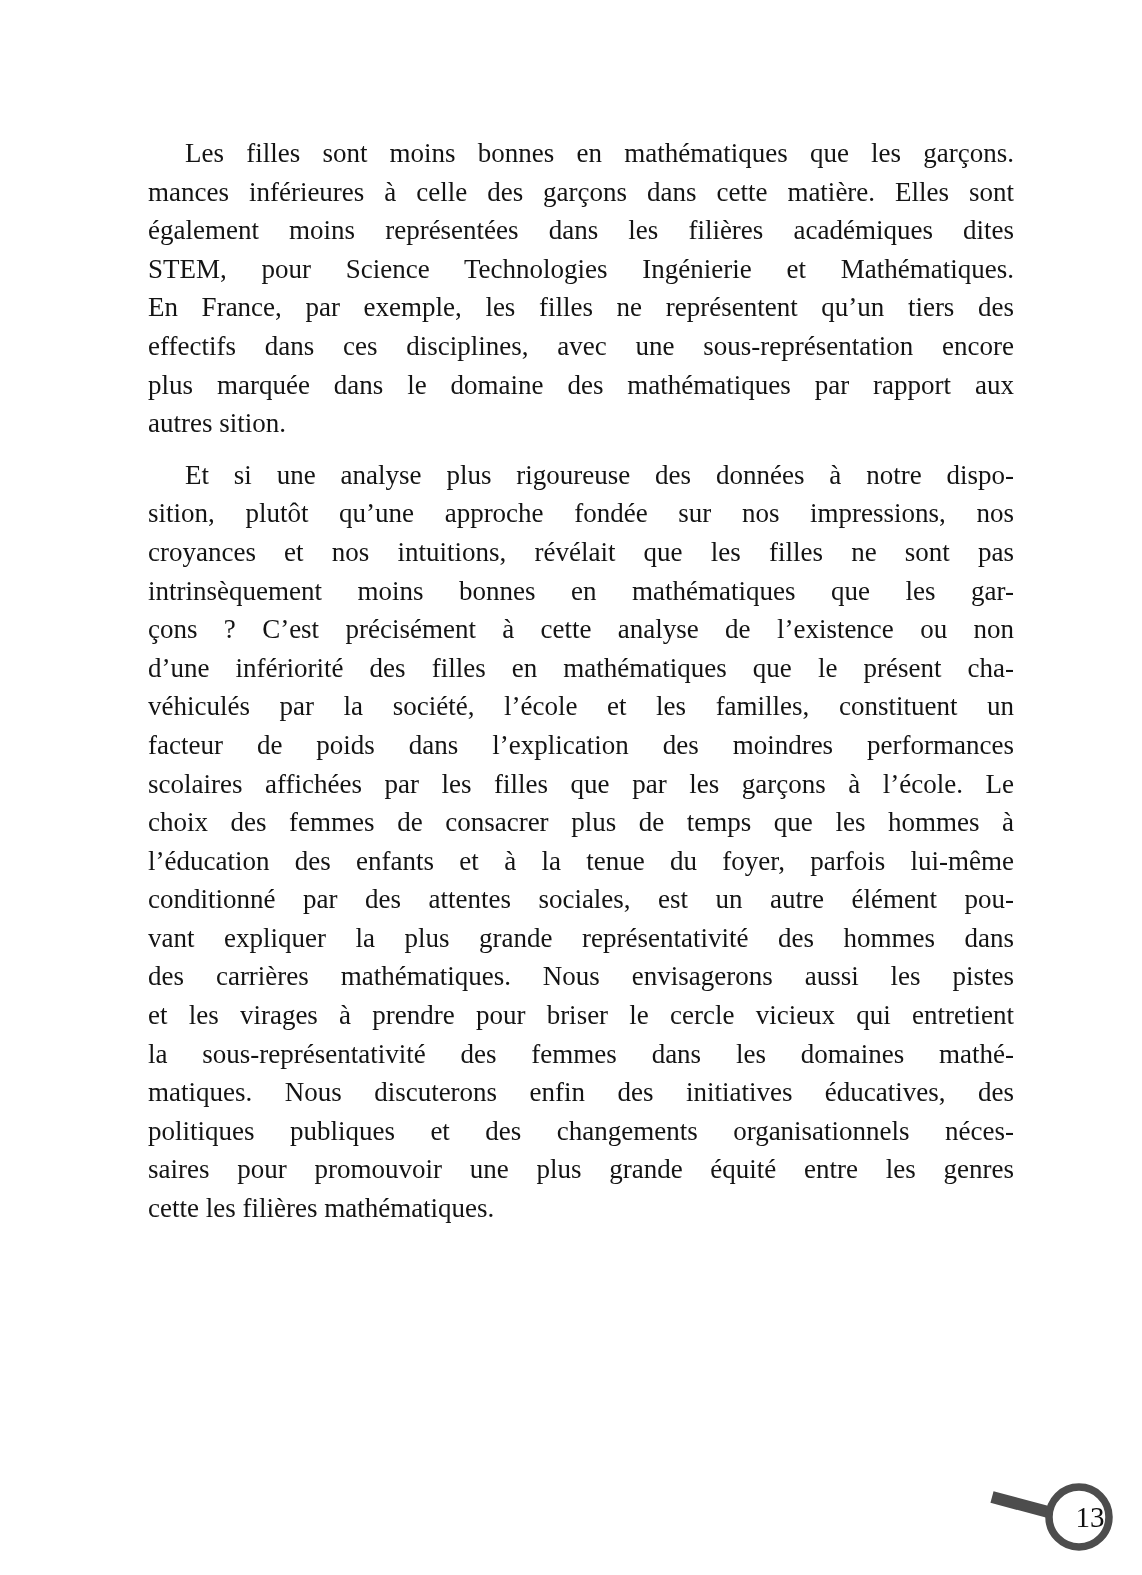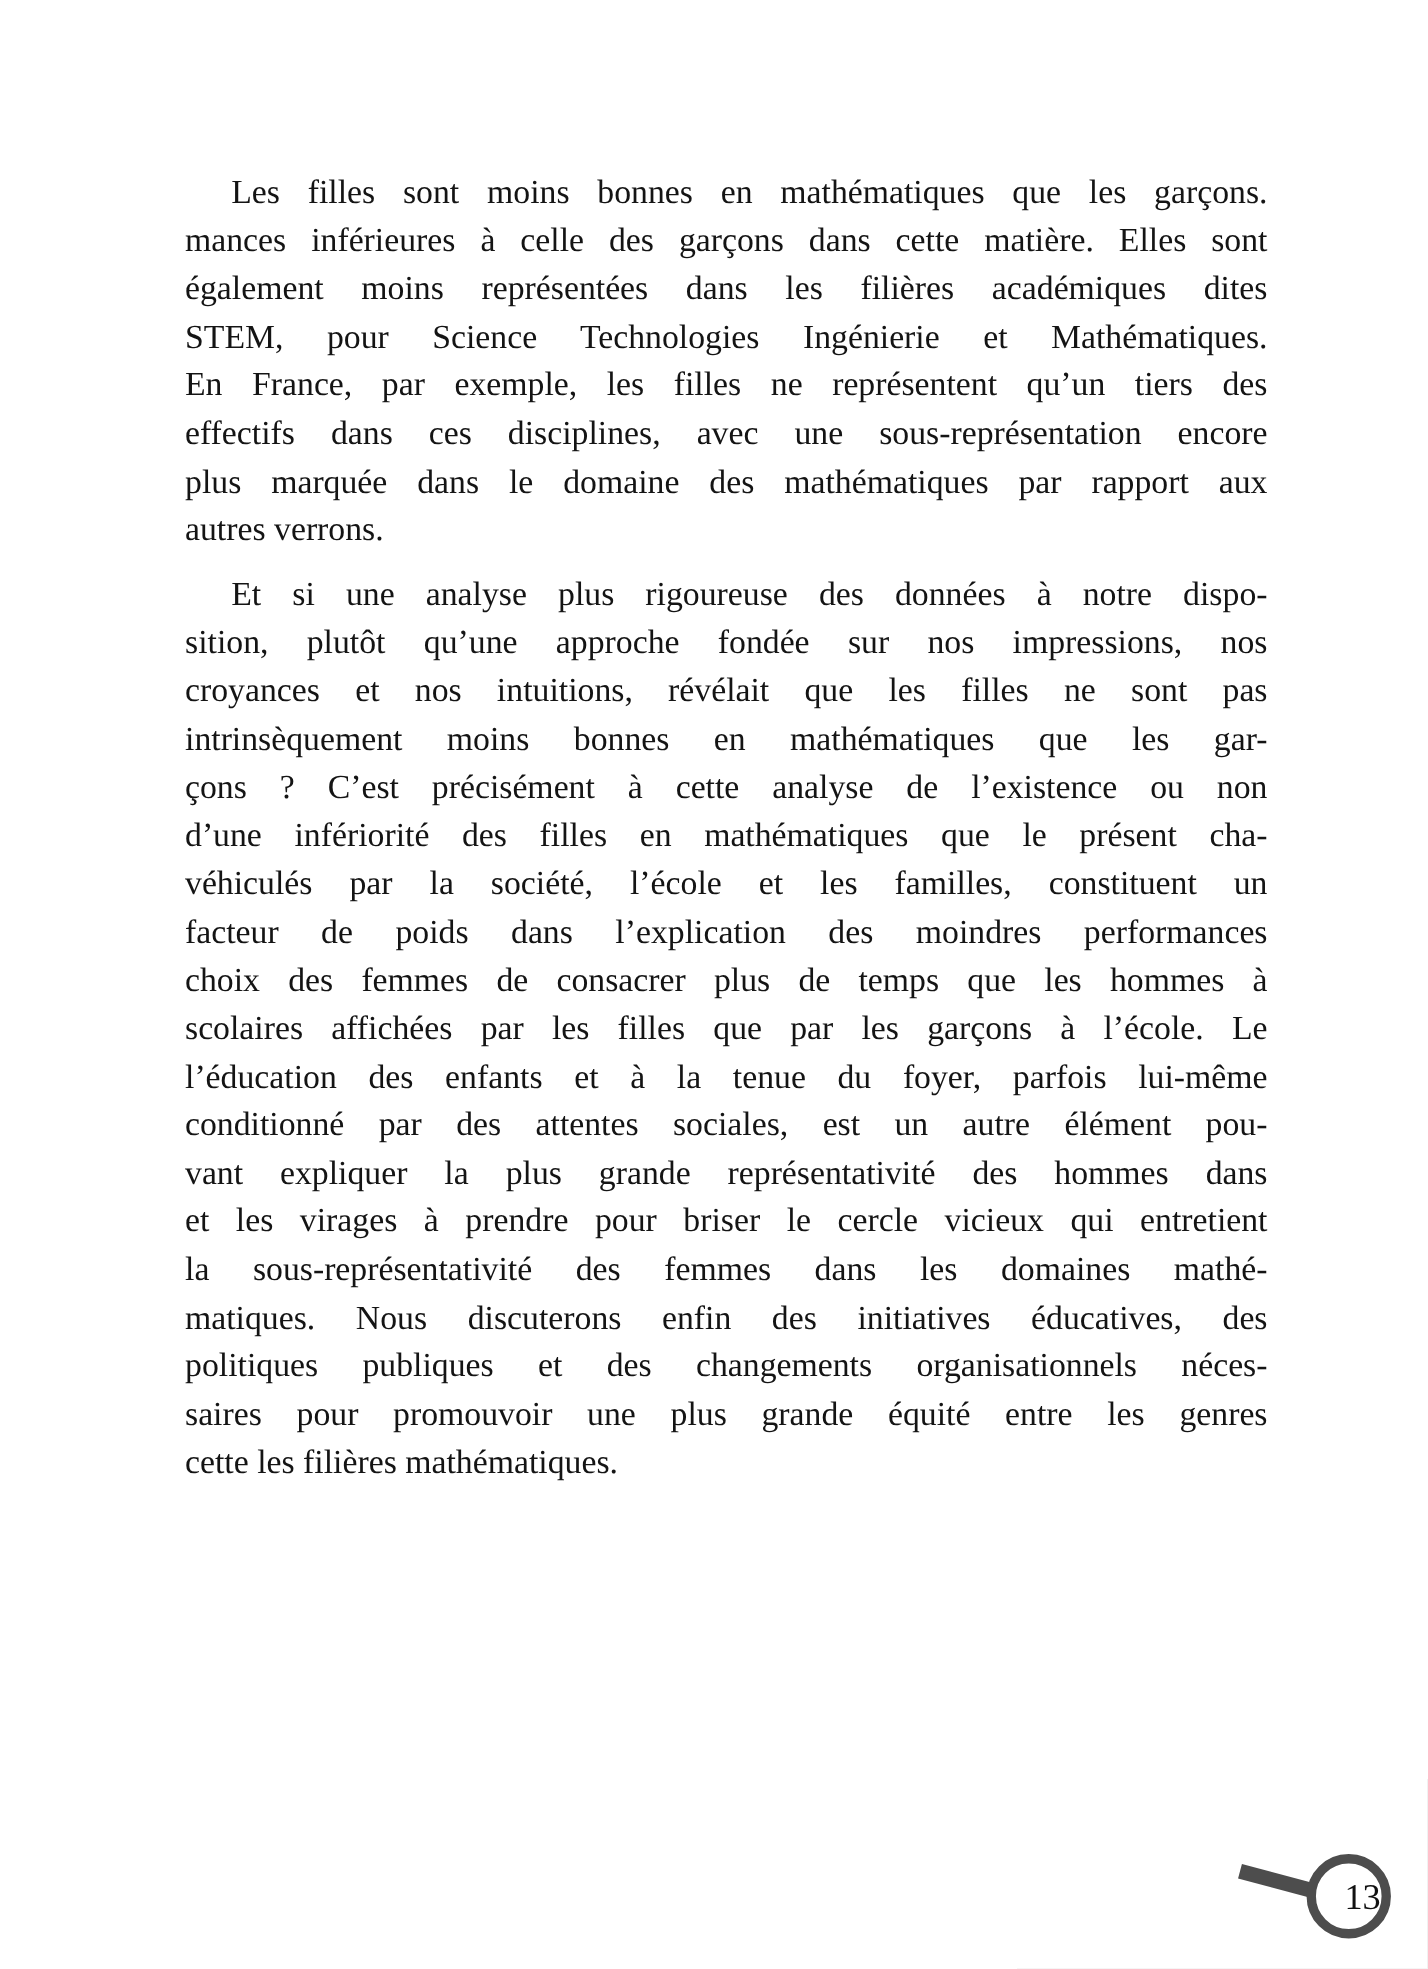--- a/index.html
+++ b/index.html
@@ -53,36 +53,37 @@
   <div class="text-block">
     <div id="paragraphs">
         <div class="paragraph">
           <div class="line first">Les filles sont moins bonnes en mathématiques que les garçons.</div>
           <div class="line">mances inférieures à celle des garçons dans cette matière. Elles sont</div>
           <div class="line">également moins représentées dans les filières académiques dites</div>
           <div class="line">STEM, pour Science Technologies Ingénierie et Mathématiques.</div>
           <div class="line">En France, par exemple, les filles ne représentent qu’un tiers des</div>
           <div class="line">effectifs dans ces disciplines, avec une sous-représentation encore</div>
           <div class="line">plus marquée dans le domaine des mathématiques par rapport aux</div>
-          <div class="line last">autres verrons.</div>
+          <div class="line last">autres sition.</div>
         </div>
         <div class="paragraph">
           <div class="line first">Et si une analyse plus rigoureuse des données à notre dispo-</div>
           <div class="line">sition, plutôt qu’une approche fondée sur nos impressions, nos</div>
           <div class="line">croyances et nos intuitions, révélait que les filles ne sont pas</div>
           <div class="line">intrinsèquement moins bonnes en mathématiques que les gar-</div>
           <div class="line">çons ? C’est précisément à cette analyse de l’existence ou non</div>
           <div class="line">d’une infériorité des filles en mathématiques que le présent cha-</div>
           <div class="line">véhiculés par la société, l’école et les familles, constituent un</div>
           <div class="line">facteur de poids dans l’explication des moindres performances</div>
+          <div class="line">scolaires affichées par les filles que par les garçons à l’école. Le</div>
           <div class="line">choix des femmes de consacrer plus de temps que les hommes à</div>
-          <div class="line">scolaires affichées par les filles que par les garçons à l’école. Le</div>
           <div class="line">l’éducation des enfants et à la tenue du foyer, parfois lui-même</div>
           <div class="line">conditionné par des attentes sociales, est un autre élément pou-</div>
           <div class="line">vant expliquer la plus grande représentativité des hommes dans</div>
+          <div class="line">des carrières mathématiques. Nous envisagerons aussi les pistes</div>
           <div class="line">et les virages à prendre pour briser le cercle vicieux qui entretient</div>
           <div class="line">la sous-représentativité des femmes dans les domaines mathé-</div>
           <div class="line">matiques. Nous discuterons enfin des initiatives éducatives, des</div>
           <div class="line">politiques publiques et des changements organisationnels néces-</div>
           <div class="line">saires pour promouvoir une plus grande équité entre les genres</div>
           <div class="line last">cette les filières mathématiques.</div>
         </div>
       </div>
   </div>
 

